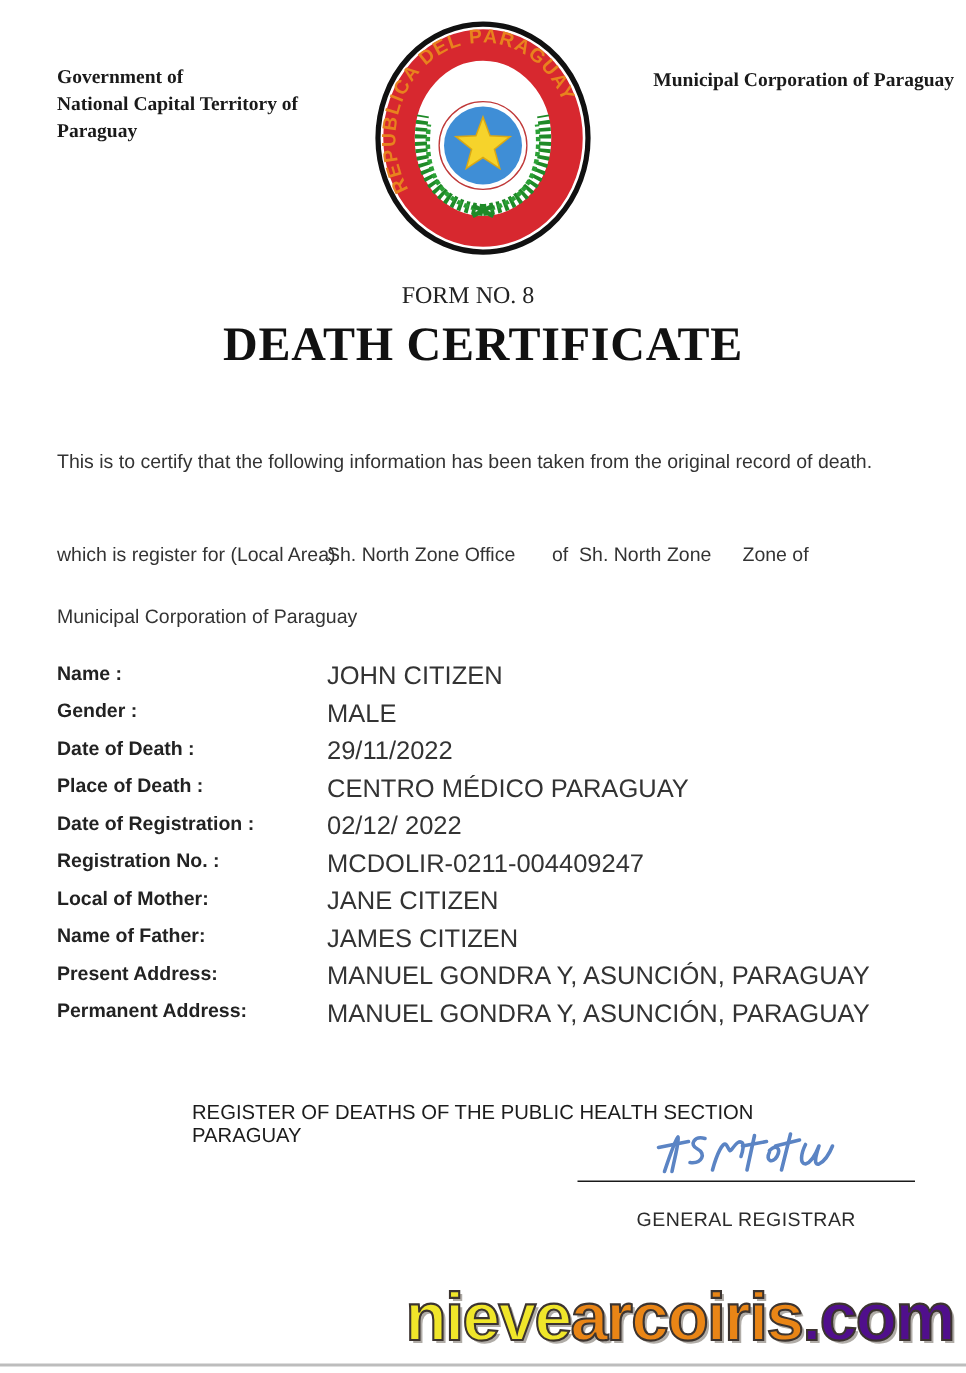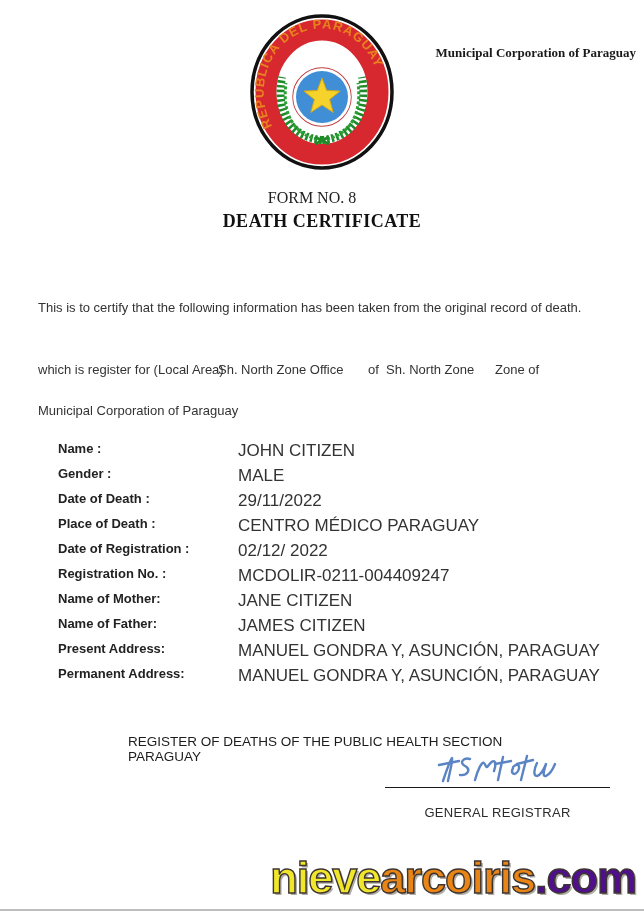--- a/index.html
+++ b/index.html
@@ -9,34 +9,34 @@
   }
   .abs{position:absolute;}
   
   .hdr{font-family:"Liberation Serif",serif;font-weight:bold;font-size:13px;line-height:18px;color:#1a1a1a;}
   .hdr-left{left:38px;top:42px;width:200px;}
   .hdr-right{left:420px;top:44px;width:216px;text-align:right;}
   
   .emblem{left:249px;top:13px;width:146px;height:158px;}
   
   .form-no{left:0;top:189px;width:624px;text-align:center;font-family:"Liberation Serif",serif;font-size:16px;color:#222;}
-  .title{left:0;top:211px;width:644px;text-align:center;font-family:"Liberation Serif",serif;font-weight:bold;font-size:18px;letter-spacing:.5px;color:#111;}
+  .title{left:0;top:211px;width:644px;text-align:center;font-family:"Liberation Serif",serif;font-weight:bold;font-size:32px;letter-spacing:.5px;color:#111;}
   .subtitle{left:0;top:261px;width:644px;text-align:center;font-size:13px;color:#333;}
   .certify{left:38px;top:300px;width:580px;font-size:13px;color:#333;}
   
   .regline{left:0;top:362px;width:644px;height:20px;font-size:13px;color:#333;}
   .regline span{position:absolute;top:0;white-space:pre;}
   .seg-prefix{left:38px;}
   .seg-office{left:218px;}
   .seg-ofzone{left:368px;}
   .seg-zoneof{left:495px;}
   .municipality{left:38px;top:403px;font-size:13px;color:#333;}
   
   .fields{left:0;top:441px;width:644px;}
-  .frow{position:relative;height:25px;margin-left:20px;}
+  .frow{position:relative;height:25px;}
   .flabel{position:absolute;left:38px;top:0;font-weight:bold;font-size:13px;color:#222;}
   .fvalue{position:absolute;left:218px;top:0;font-size:17px;color:#333;}
   
   .footer-heading{left:128px;top:734px;width:440px;font-weight:normal;font-size:13.5px;color:#1c1c1c;}
   .sig-block{left:385px;top:750px;width:225px;height:60px;}
   .sig-svg{position:absolute;left:52px;top:1px;}
   .sig-line{position:absolute;left:0;top:37px;width:225px;border-top:1.6px solid #1a1a1a;}
   .sig-title{position:absolute;left:0;top:55px;width:225px;text-align:center;font-size:13px;color:#2b2b2b;letter-spacing:.3px;}
   
   .watermark{
@@ -49,20 +49,25 @@
   .wm-1{color:#f0e62a;}
   .wm-2{color:#e98516;}
   .wm-3{color:#500f8c;}
   .bottom-rule{left:0;top:909px;width:644px;border-top:2px solid #bdbdbd;}
 </style>
 </head>
 <body>
 
 <div class="page">
 
+  <div class="abs hdr hdr-left">
+    <div>Government of</div>
+    <div>National Capital Territory of</div>
+    <div>Paraguay</div>
+  </div>
 
   <div class="abs emblem">
     <svg width="146" height="158" viewBox="0 0 146 158">
       <ellipse cx="73" cy="79" rx="70" ry="76" fill="#ffffff" stroke="#111111" stroke-width="3.5"></ellipse>
       <ellipse cx="73" cy="79" rx="56" ry="62" fill="none" stroke="#d7282f" stroke-width="21"></ellipse>
       <ellipse cx="73" cy="81" rx="45" ry="50" fill="#ffffff"></ellipse>
       <defs>
         <path id="ringTextPath" d="M 24.5 115 A 58 64 0 1 1 107 131" fill="none"></path>
       </defs>
       <text font-family="Liberation Sans, sans-serif" font-size="13" font-weight="bold" fill="#e8821e" letter-spacing="1">
@@ -116,21 +121,21 @@
     </div>
     <div class="frow">
       <span class="flabel">Date of Registration :</span>
       <span class="fvalue">02/12/ 2022</span>
     </div>
     <div class="frow">
       <span class="flabel">Registration No. :</span>
       <span class="fvalue">MCDOLIR-0211-004409247</span>
     </div>
     <div class="frow">
-      <span class="flabel">Name of Mother:</span>
+      <span class="flabel">Local of Mother:</span>
       <span class="fvalue">JANE CITIZEN</span>
     </div>
     <div class="frow">
       <span class="flabel">Name of Father:</span>
       <span class="fvalue">JAMES CITIZEN</span>
     </div>
     <div class="frow">
       <span class="flabel">Present Address:</span>
       <span class="fvalue">MANUEL GONDRA Y, ASUNCIÓN, PARAGUAY</span>
     </div>

